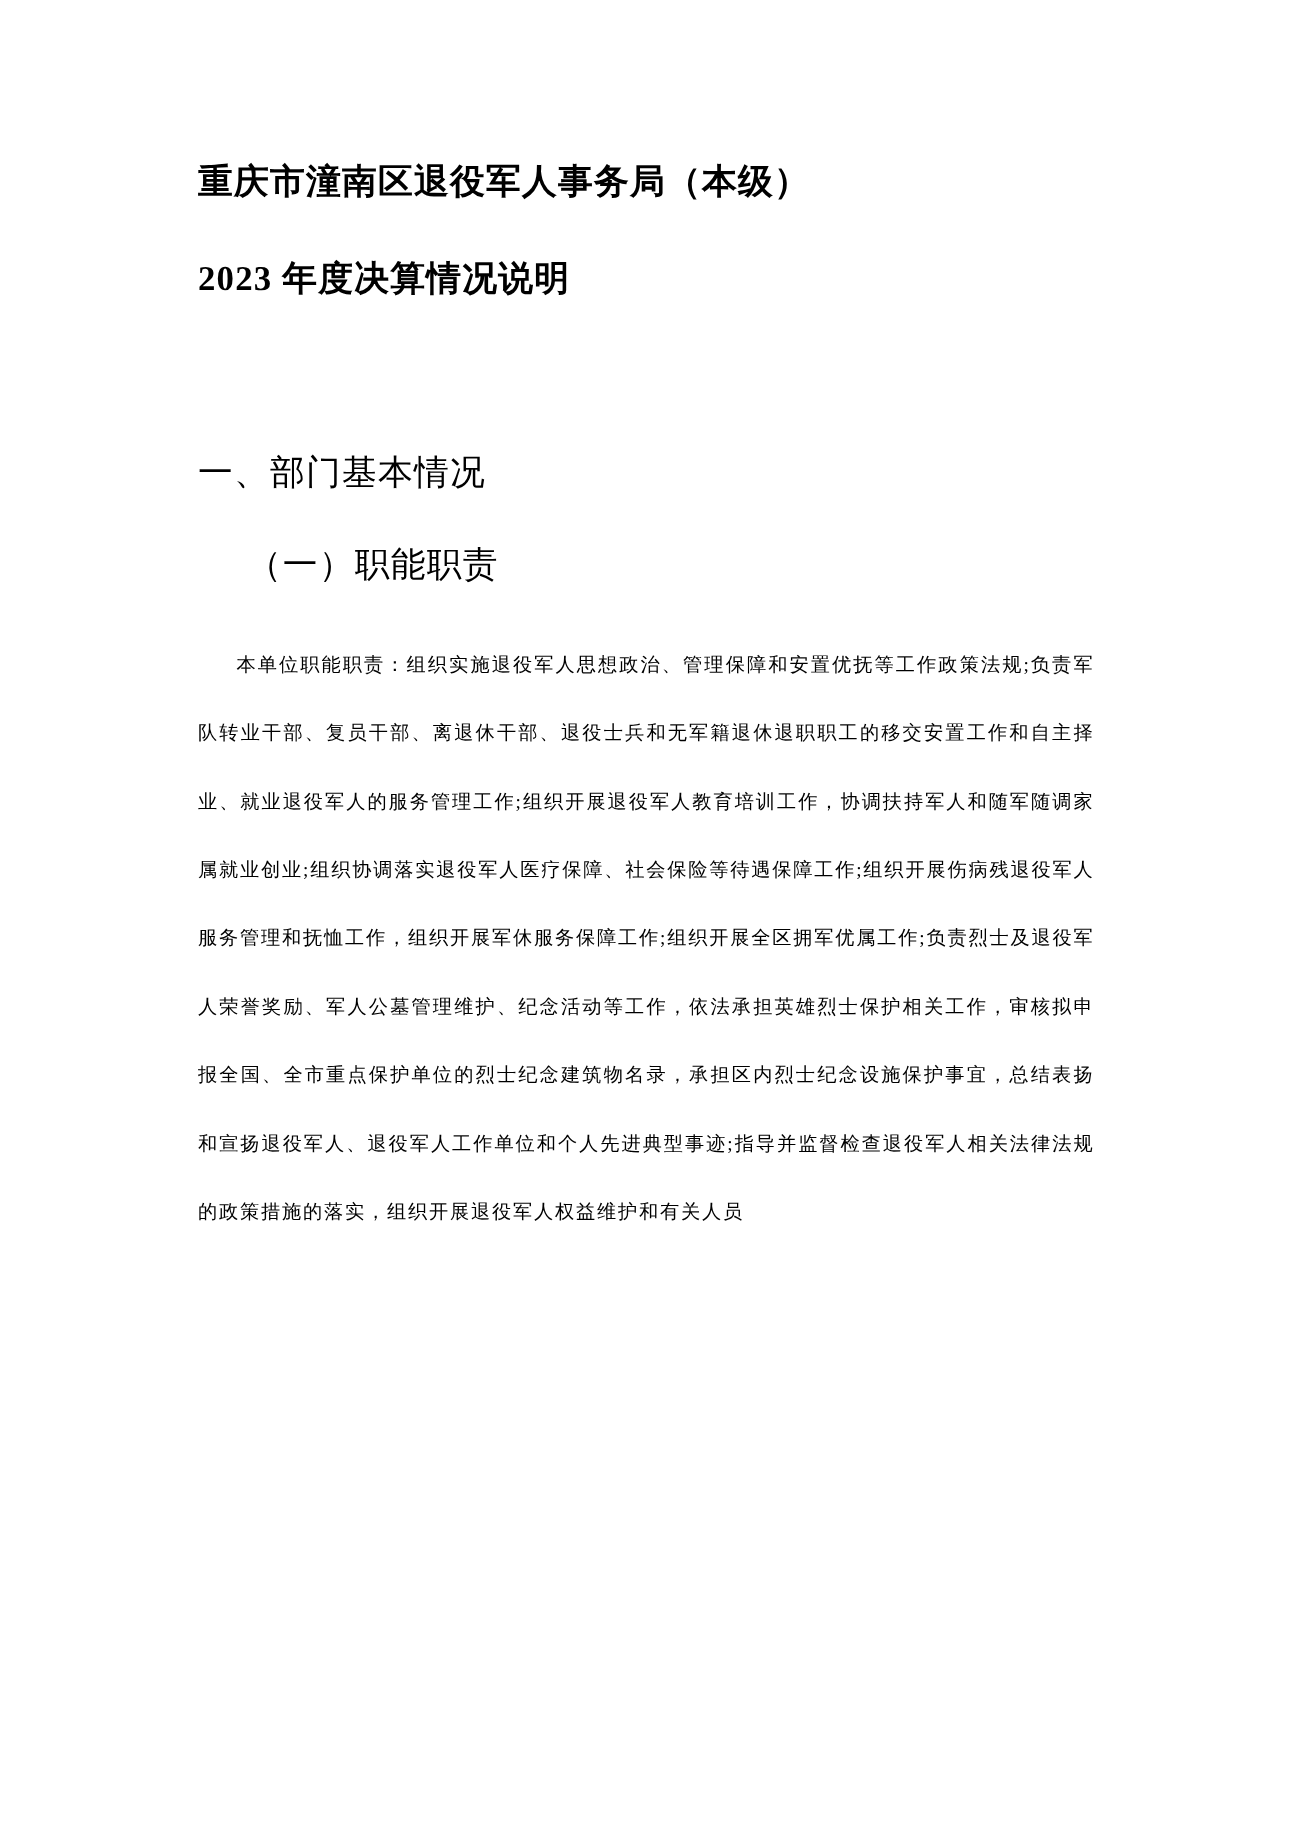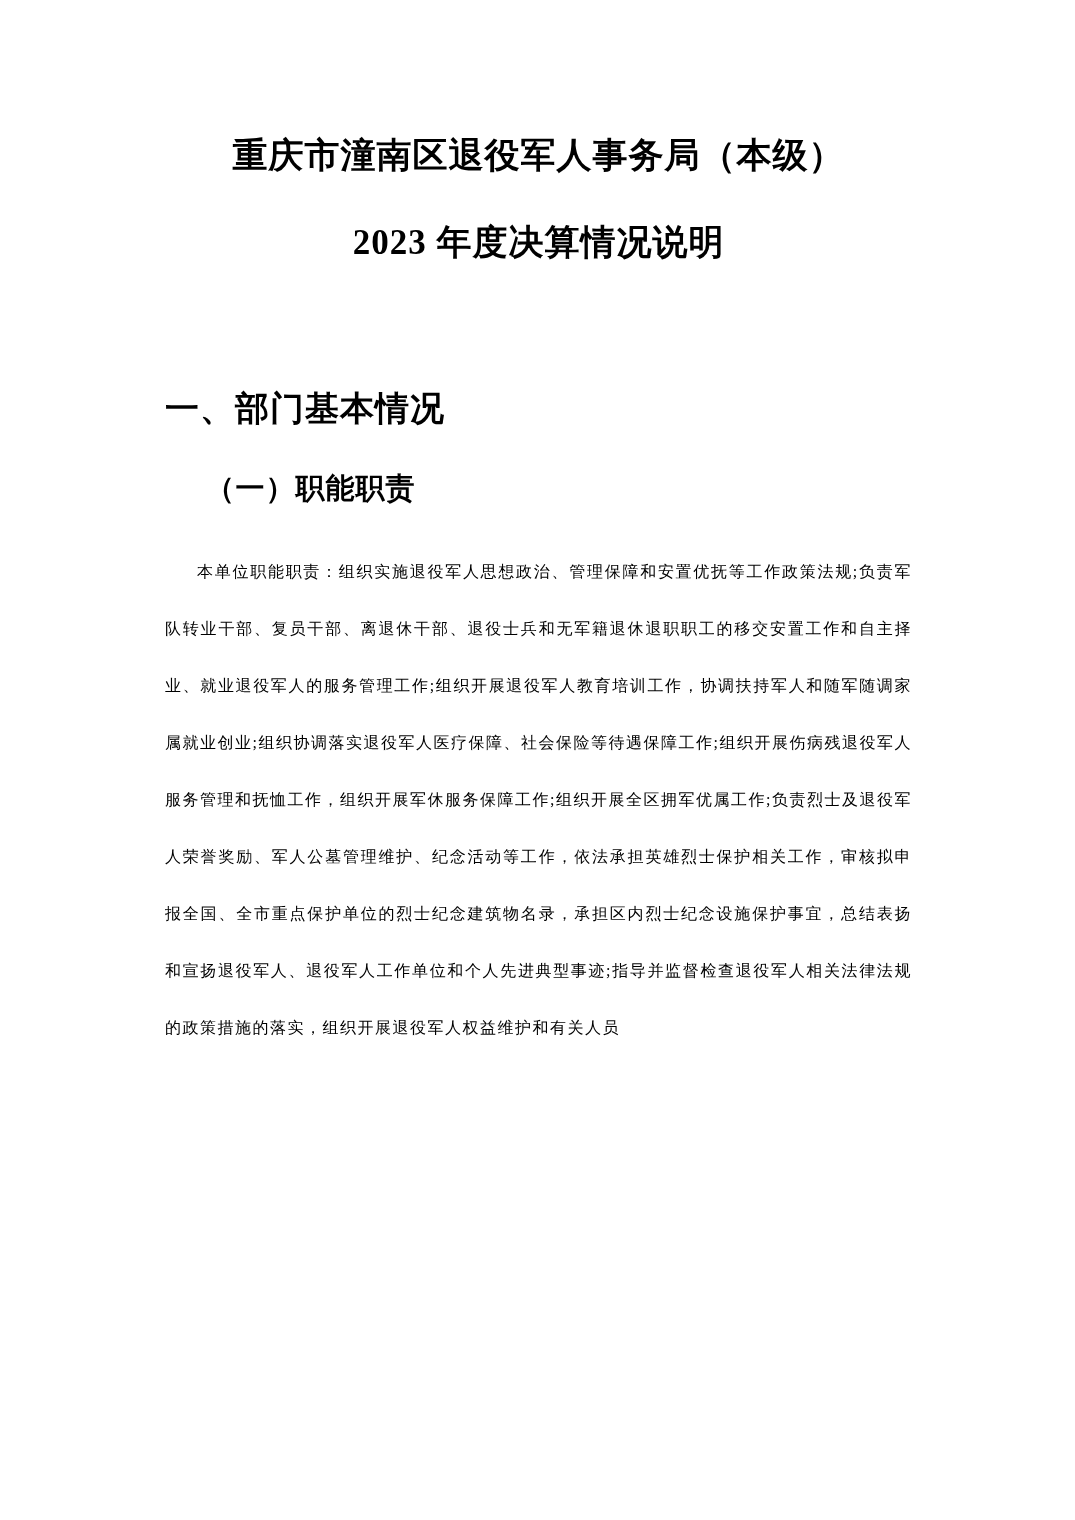--- a/index.html
+++ b/index.html
@@ -14,38 +14,38 @@
     overflow: hidden;
   }
   .page {
     width: 1075px;
     height: 1520px;
     background: #ffffff;
     padding: 138px 163px 0 165px;
   }
   .doc-title {
     font-weight: bold;
-    font-size: 35px;
+    font-size: 29px;
     line-height: 1;
-    text-align: center;
+    text-align: left;
     letter-spacing: 1px;
     margin-bottom: 52px;
   }
   .doc-title.second {
     margin-bottom: 132px;
   }
   .section-heading {
-    font-weight: bold;
-    font-size: 34px;
+    font-weight: normal;
+    font-size: 29px;
     line-height: 1;
     letter-spacing: 1px;
     margin-bottom: 48px;
   }
   .subsection-heading {
-    font-weight: bold;
+    font-weight: normal;
     font-size: 29px;
     line-height: 1;
     letter-spacing: 1px;
     text-indent: 1.4em;
     margin-bottom: 40px;
   }
   .body-paragraph {
     font-size: 16px;
     line-height: 57px;
     letter-spacing: 1.5px;

